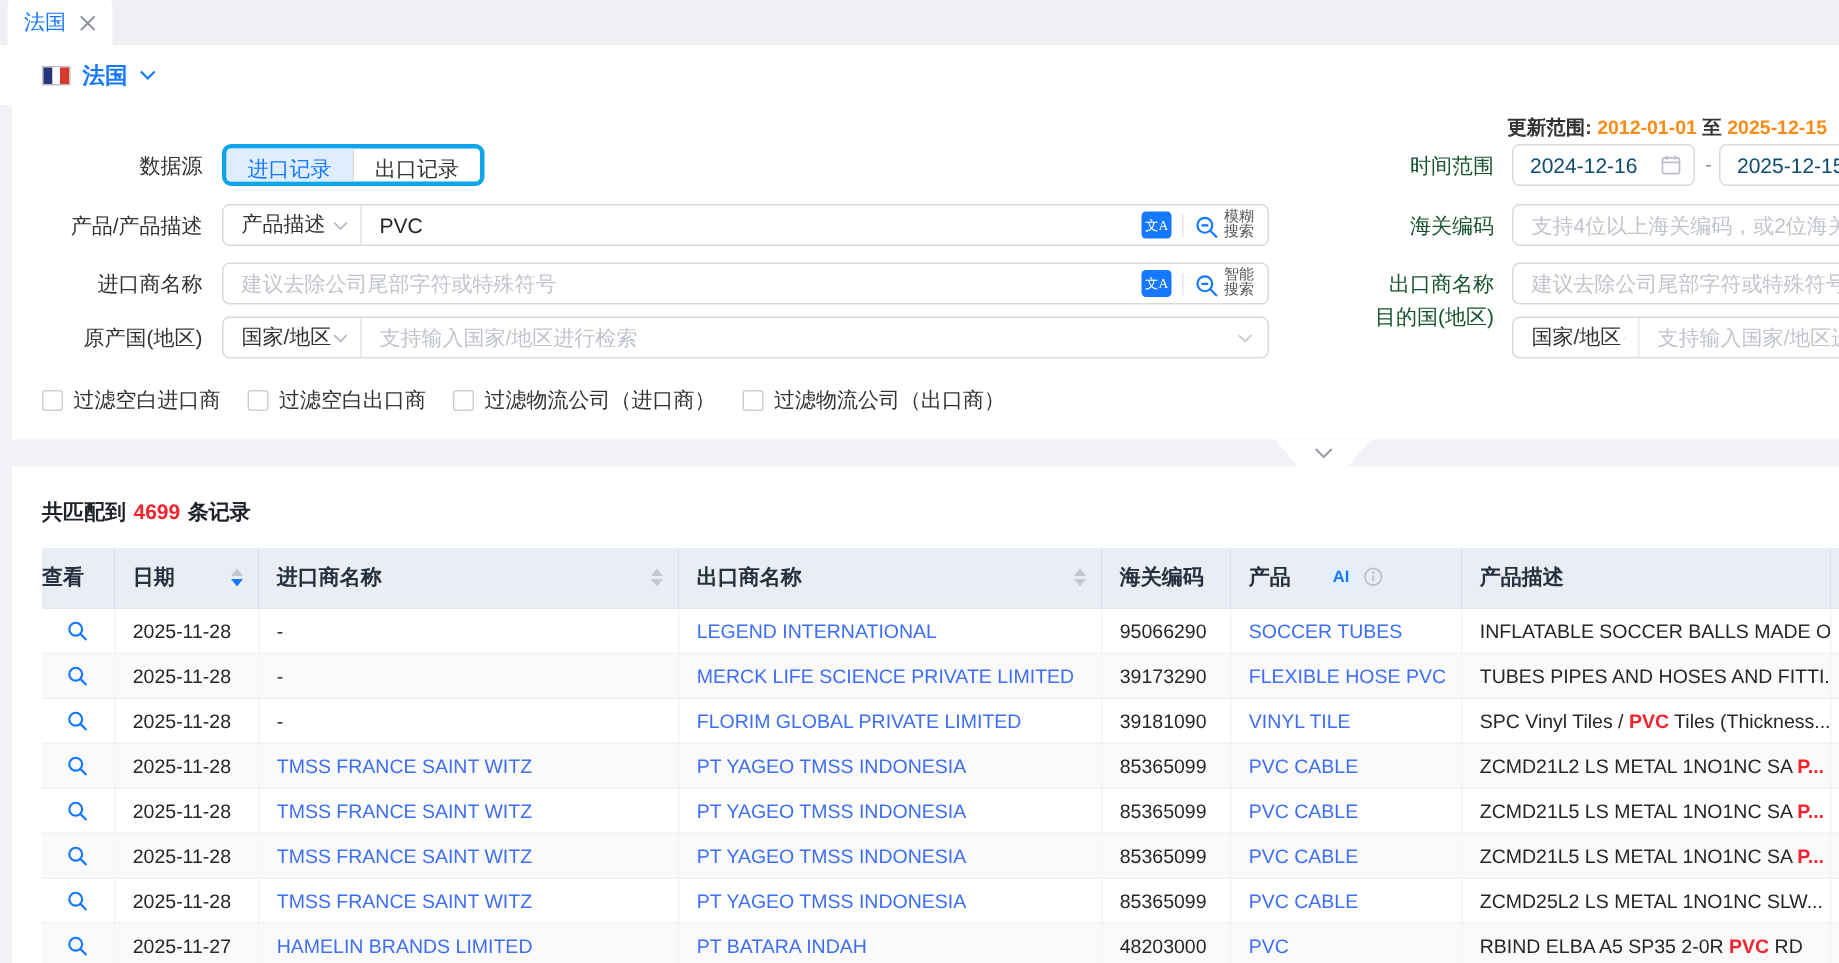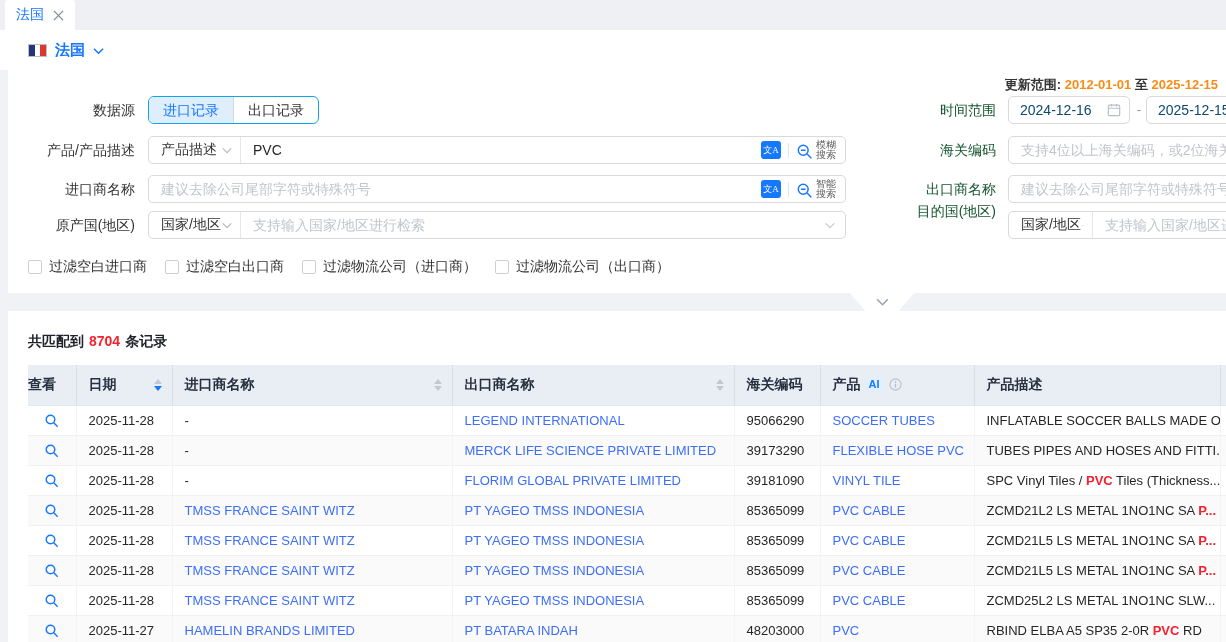--- a/index.html
+++ b/index.html
@@ -22,21 +22,21 @@
 
   
   .left-gutter { position:absolute; top:70px; left:0; width:8px; height:572px; background:#f0f2f5; }
   .filter-card { position:absolute; top:70px; left:8px; width:1218px; height:223px; background:#fff; overflow:hidden; }
   .f-label { position:absolute; left:12px; width:115px; text-align:right; font-size:14px; color:#333; line-height:28px; white-space:nowrap; }
   .r-label { position:absolute; left:862px; width:126px; text-align:right; font-size:14px; color:#14532d; line-height:28px; white-space:nowrap; }
 
   .update-range { position:absolute; top:6px; right:8px; font-size:13px; color:#333; font-weight:bold; white-space:nowrap; }
   .update-range .odate { color:#fa8c16; }
 
-  .segmented { position:absolute; left:140px; top:26px; height:28px; display:flex; border:1px solid #0ea5e9; border-radius:6px; overflow:hidden; background:#fff; }
+  .segmented { position:absolute; left:140px; top:26px; height:28px; display:flex; border:3px solid #0ea5e9; border-radius:6px; overflow:hidden; background:#fff; }
   .seg { padding:0 14px; line-height:26px; font-size:14px; color:#333; cursor:pointer; white-space:nowrap; }
   .seg.active { background:#dfeefc; color:#1677ff; }
   .seg + .seg { border-left:1px solid #d9d9d9; }
 
   .group { position:absolute; height:28px; border:1px solid #d9d9d9; border-radius:5px; background:#fff; display:flex; align-items:center; }
   .group .sel { display:flex; align-items:center; justify-content:space-between; width:92px; padding:0 8px 0 12px; height:100%; border-right:1px solid #e5e6eb; font-size:14px; color:#333; cursor:pointer; white-space:nowrap; }
   .group input { border:none; outline:none; flex:1; height:100%; padding:0 8px 0 12px; font-size:14px; color:#262626; background:transparent; min-width:0; font-family:inherit; }
   .group input::placeholder { color:#c0c4cc; }
   .icon-zone { display:flex; align-items:center; gap:7px; padding-right:9px; }
   .trans-icon { width:20px; height:18px; background:#1677ff; border-radius:3px; color:#fff; font-size:9px; display:flex; align-items:center; justify-content:center; cursor:pointer;font-family:Liberation Serif, serif; }
@@ -68,21 +68,21 @@
   td { height:30px; font-size:13px; color:#262626; padding:0 10px 0 12px; border-bottom:1px solid #f0f1f4; border-right:1px solid #f3f4f8; white-space:nowrap; overflow:hidden; background:inherit; }
   tr.even { background:#fafafa; } tr.odd { background:#fff; }
   td.c-view { text-align:center; padding:0; }
   .fixed-shadow { box-shadow:8px 0 8px -6px rgba(16,24,40,.14); }
   .th-flex { display:flex; align-items:center; justify-content:space-between; }
   .sorter { display:inline-flex; flex-direction:column; align-items:center; margin-left:6px; cursor:pointer; }
   .caret { width:0; height:0; border-left:4px solid transparent; border-right:4px solid transparent; }
   .caret.up { border-bottom:5px solid #c1c7d3; }
   .caret.down { border-top:5px solid #c1c7d3; margin-top:2px; }
   .caret.down.active { border-top-color:#1677ff; }
-  .ai-badge { display:inline-block; background:#e2efff; color:#1677ff; font-weight:bold; font-size:11px; line-height:15px; padding:0 4px; border-radius:3px; margin-left:4px; vertical-align:1px; }
+  .ai-badge { display:inline-block; background:#e2efff; color:#1677ff; font-weight:bold; font-size:11px; line-height:15px; padding:0 4px; border-radius:3px; margin-left:24px; vertical-align:1px; }
   .info-ic { margin-left:5px; vertical-align:-2px; }
   a.cell-link { color:#3d6ef7; text-decoration:none; cursor:pointer; }
   .imp.plain { color:#262626; }
   .hl { color:#f5222d; font-weight:bold; }
   .mag { display:inline-flex; cursor:pointer; vertical-align:middle; }
 </style>
 </head>
 <body>
 
 <div id="app">
@@ -248,21 +248,21 @@
   <div class="band">
     <div class="notch">
       <svg width="13" height="8" viewBox="0 0 14 9">
           <path d="M1 1.5 L7 7.5 L13 1.5" fill="none" stroke="#9aa0ab" stroke-width="1.6"></path>
         </svg>
     </div>
   </div>
 
   <div class="results-card">
     <div class="count-line">
-      <span>共匹配到</span><span class="num">8704</span><span>条记录</span>
+      <span>共匹配到</span><span class="num">4699</span><span>条记录</span>
     </div>
 
     <table>
       <colgroup>
         <col style="width:48px">
           <col style="width:96px">
           <col style="width:280px">
           <col style="width:282px">
           <col style="width:86px">
           <col style="width:154px">

